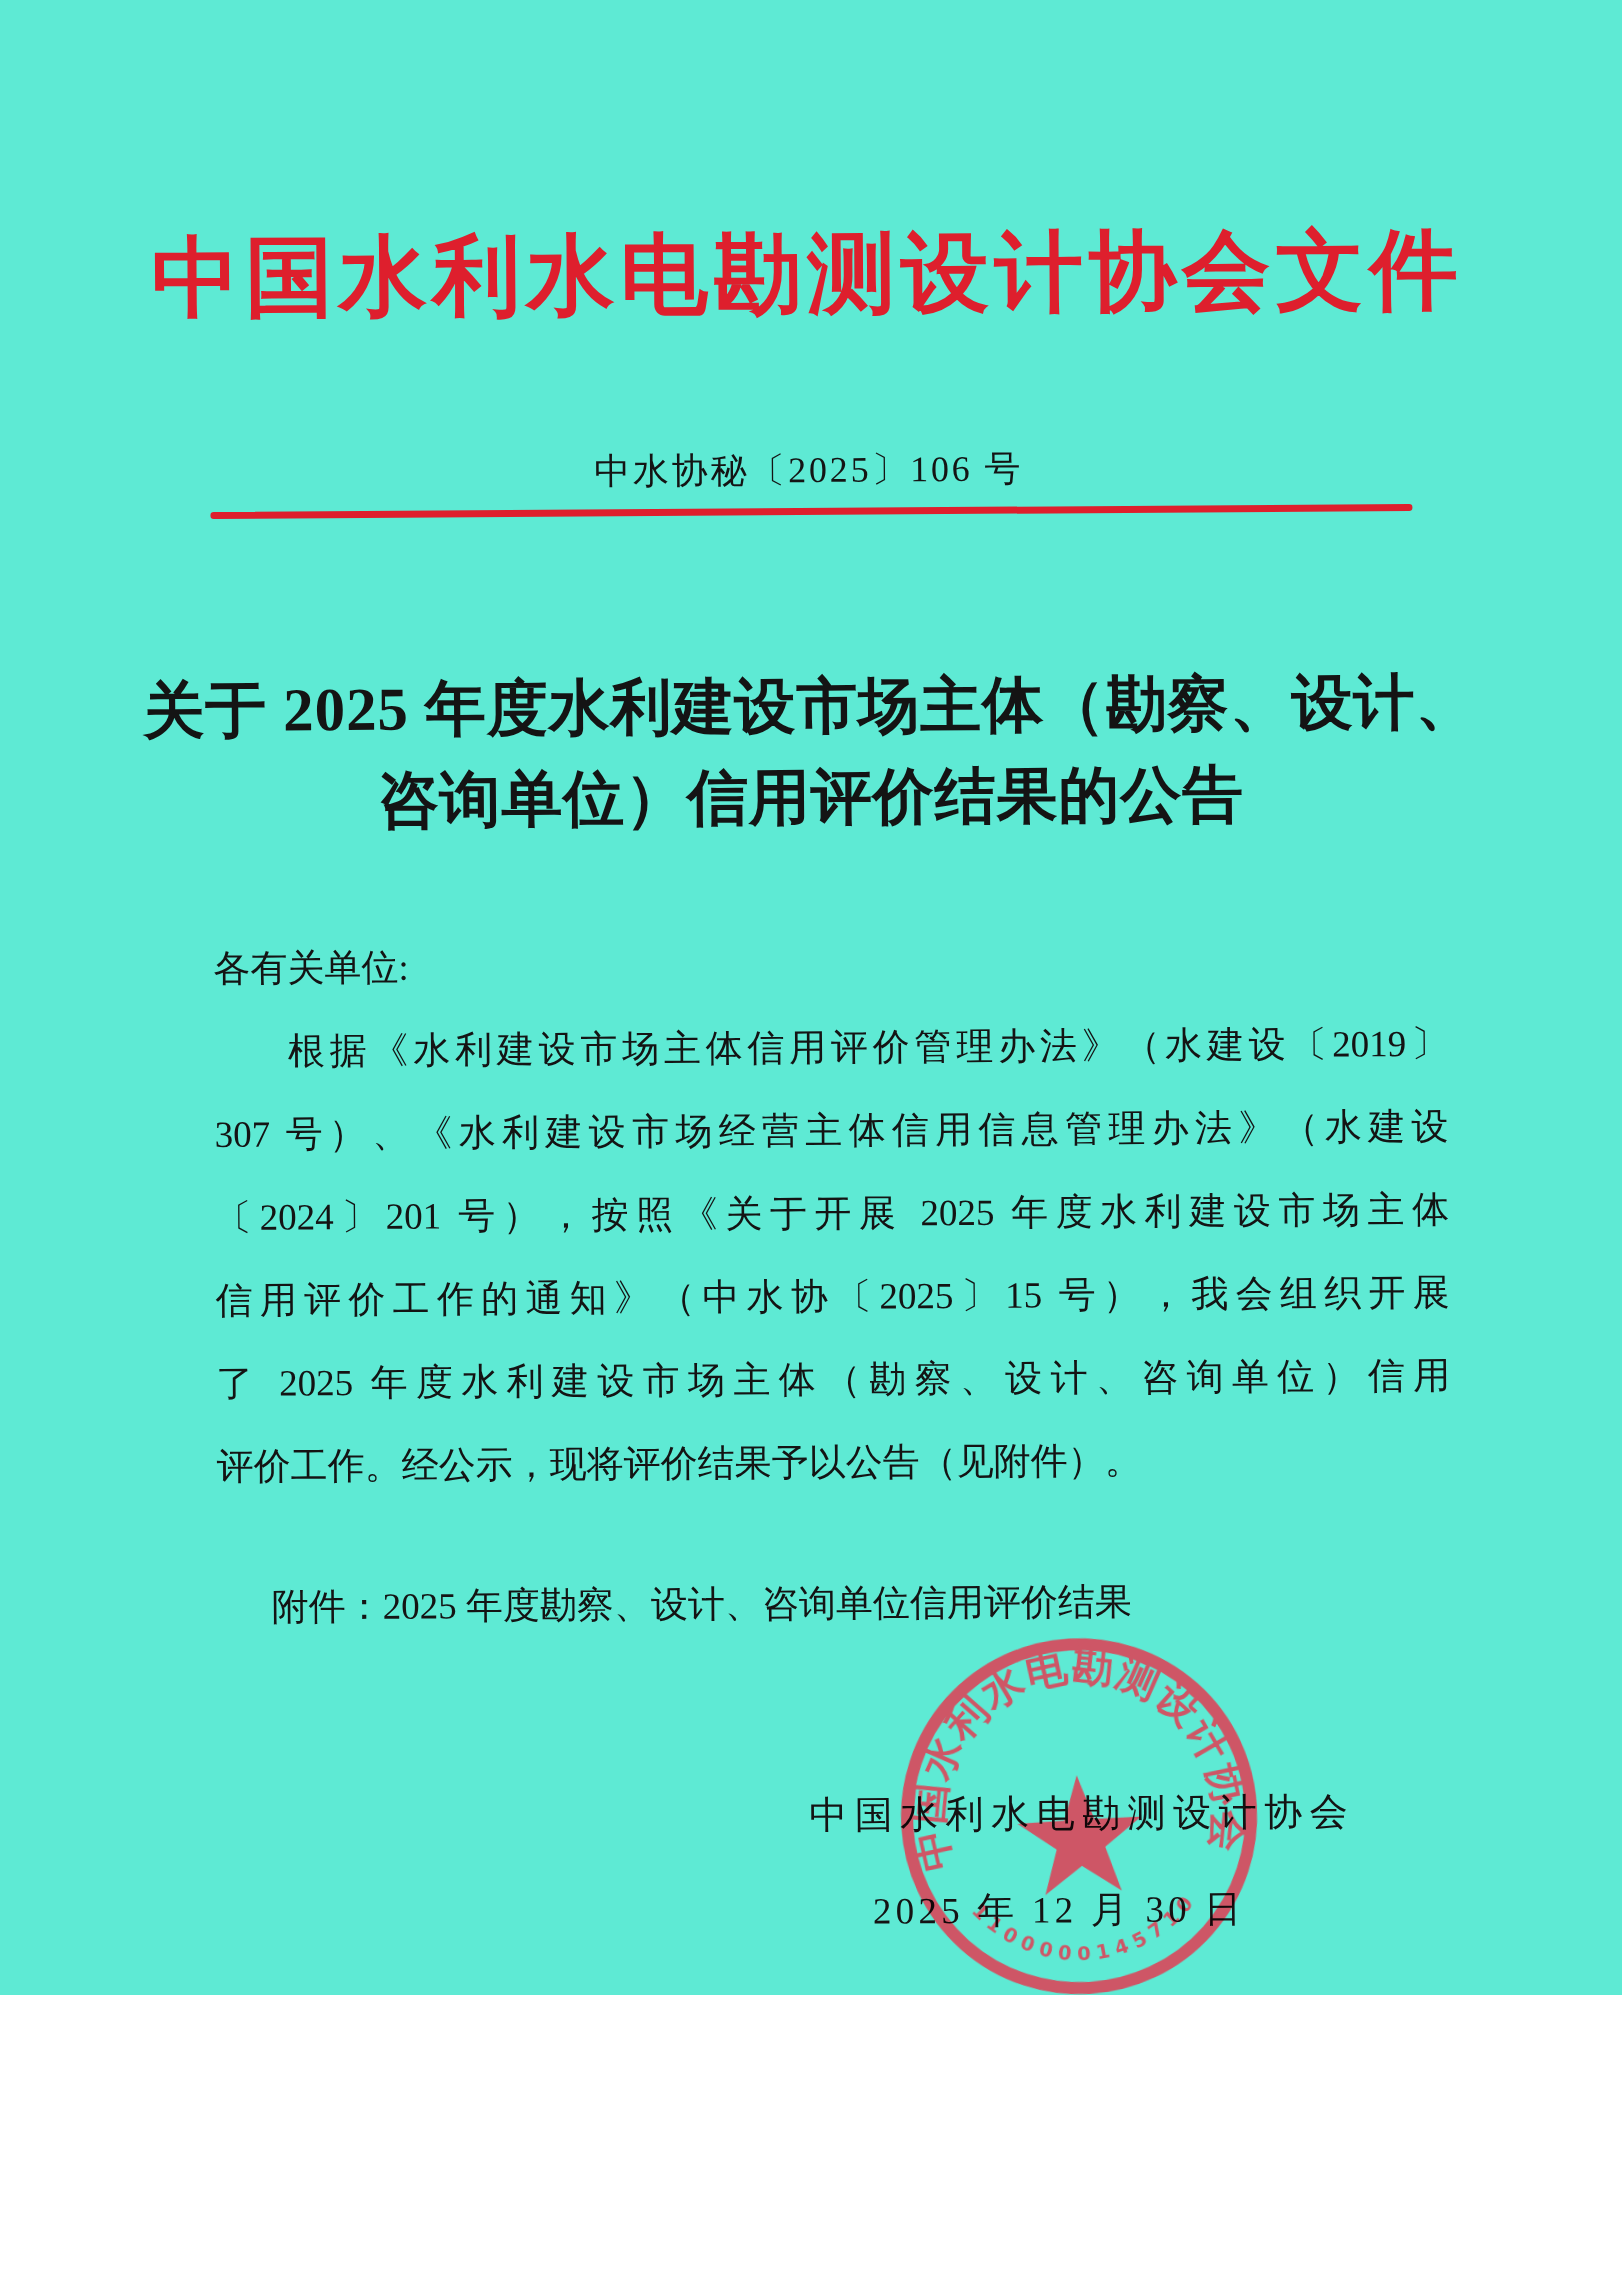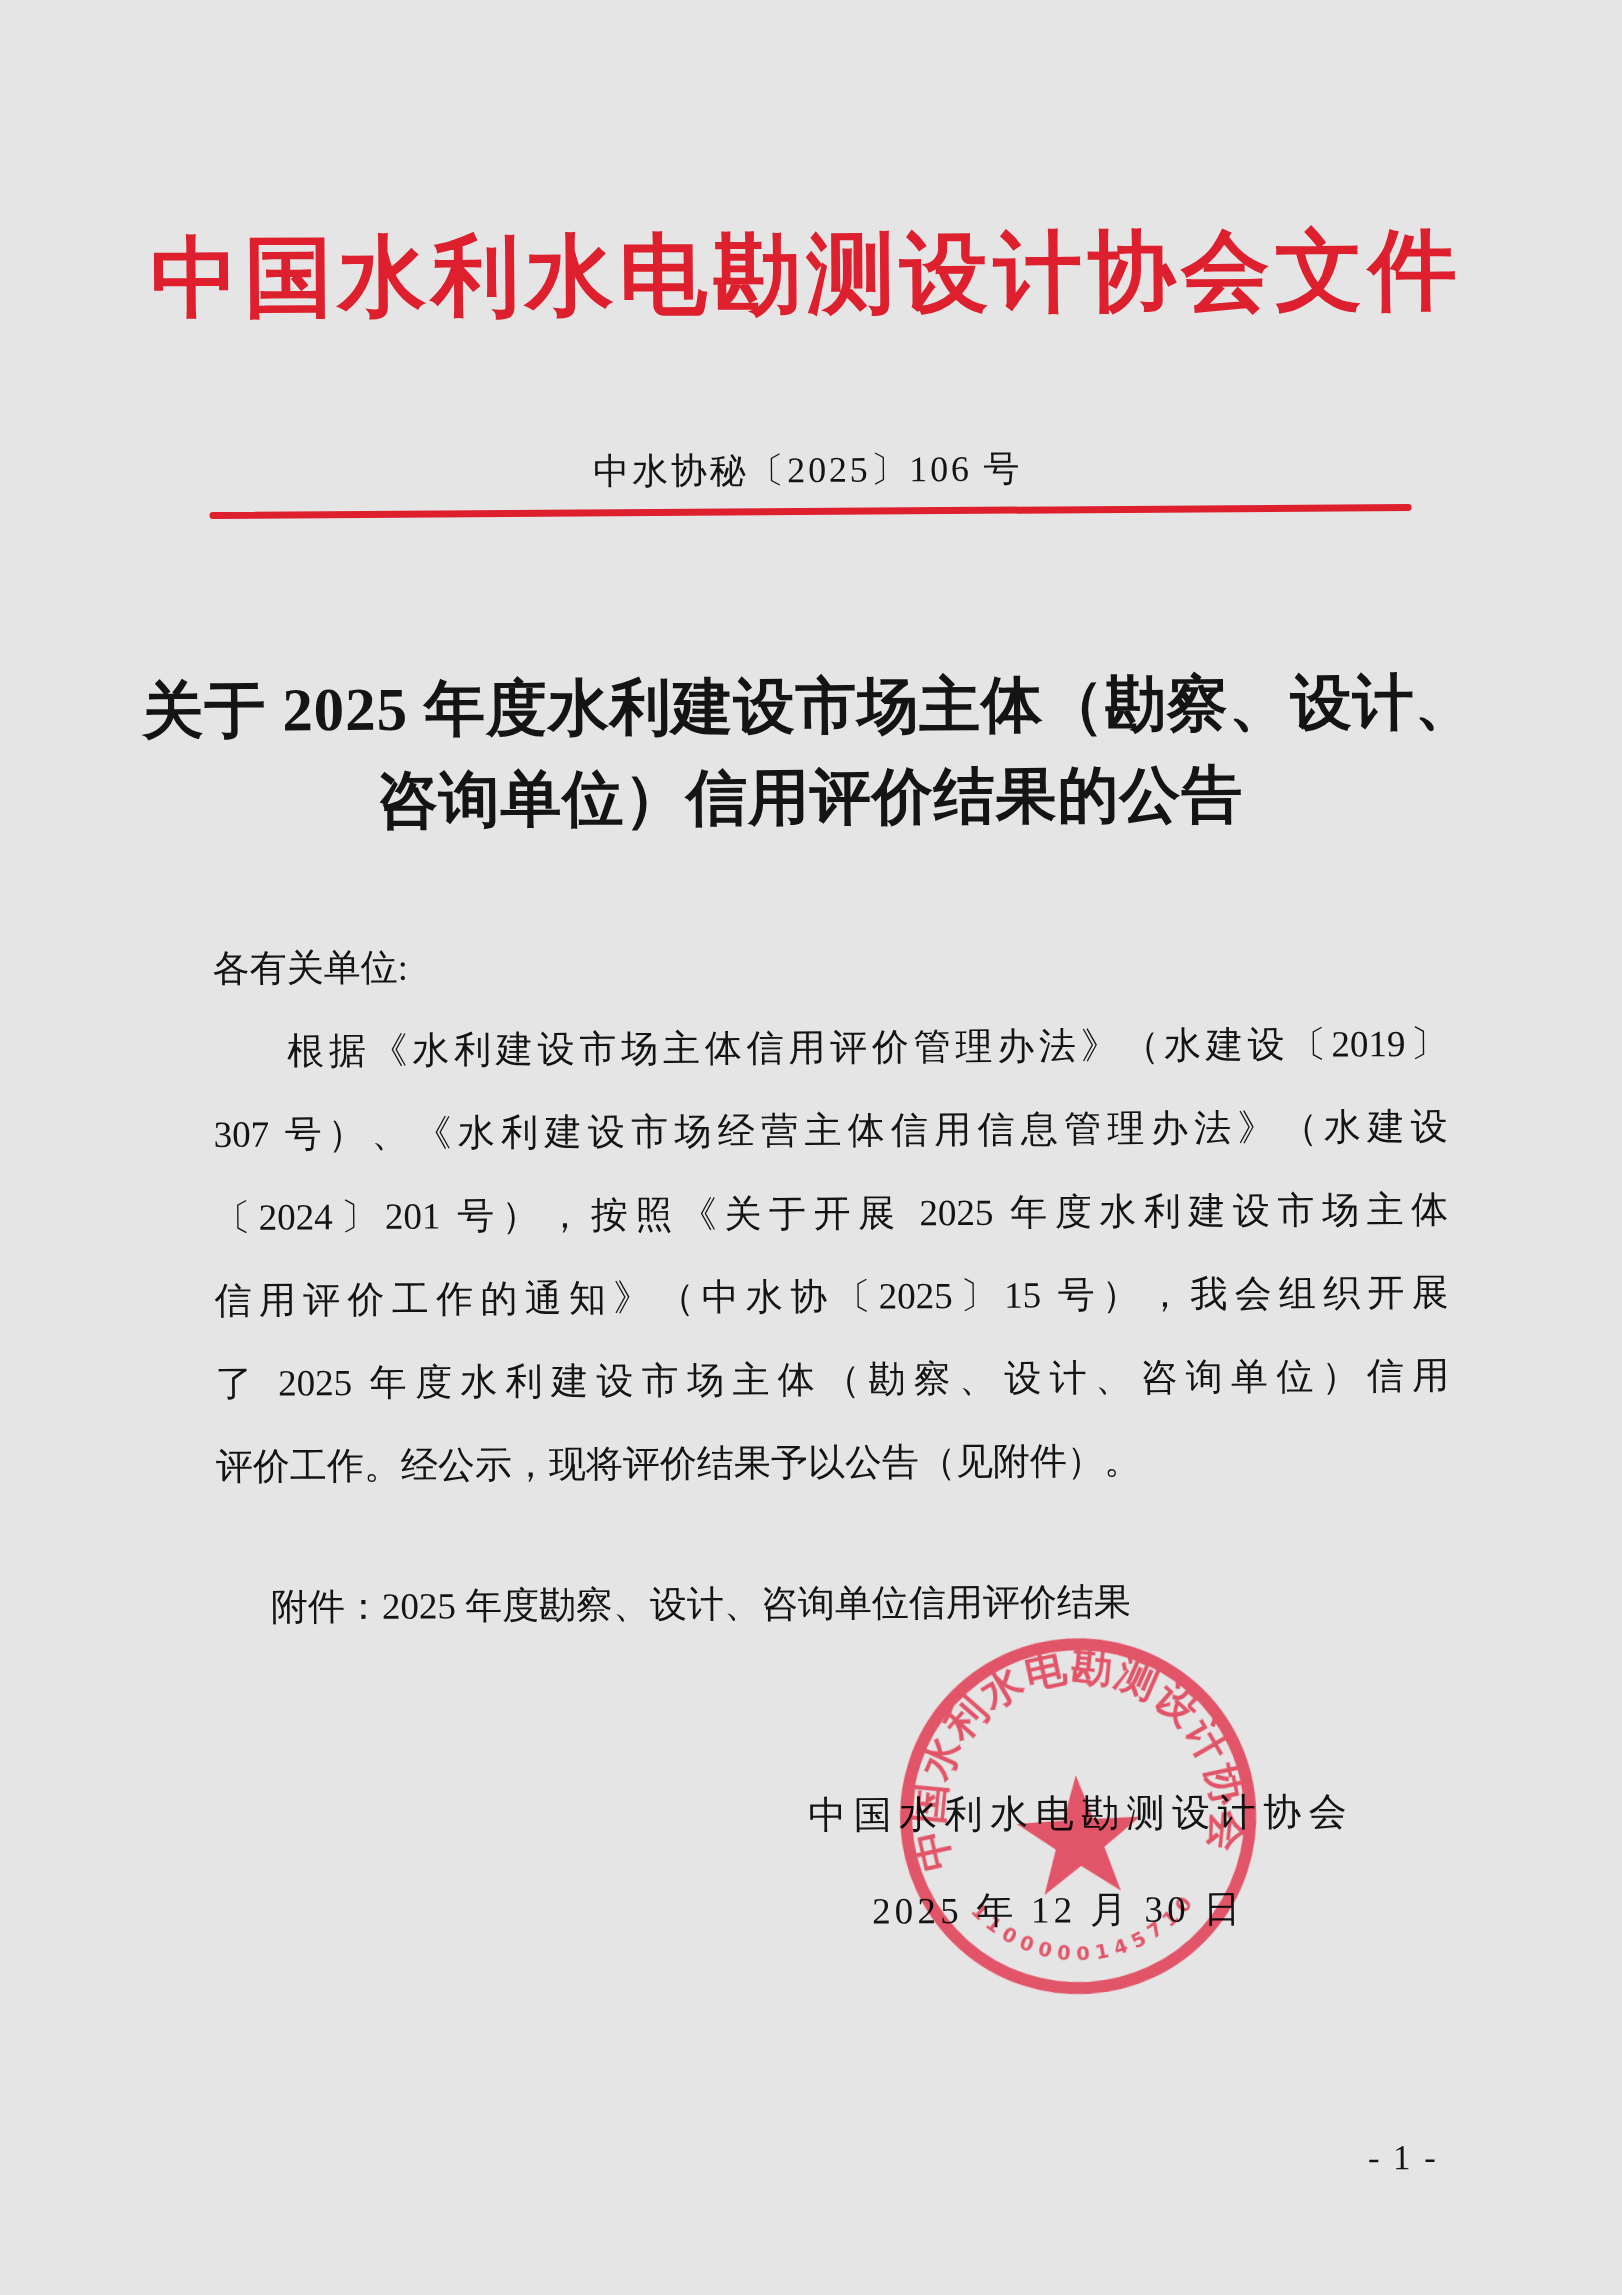--- a/index.html
+++ b/index.html
@@ -3,22 +3,22 @@
 <meta charset="utf-8">
 <style>
   html, body {
     margin: 0;
     padding: 0;
     background: #ffffff;
   }
   .sheet {
     position: relative;
     width: 1623px;
-    height: 2295px;
-    background: #e5e5e5;
+    height: 1995px;
+    background: #5eead4;
     overflow: hidden;
     font-family: "Liberation Serif", "DejaVu Serif", serif;
     color: #141414;
   }
   .tilt {
     position: absolute;
     inset: 0;
     transform: rotate(-0.38deg);
     transform-origin: 50% 45%;
   }

